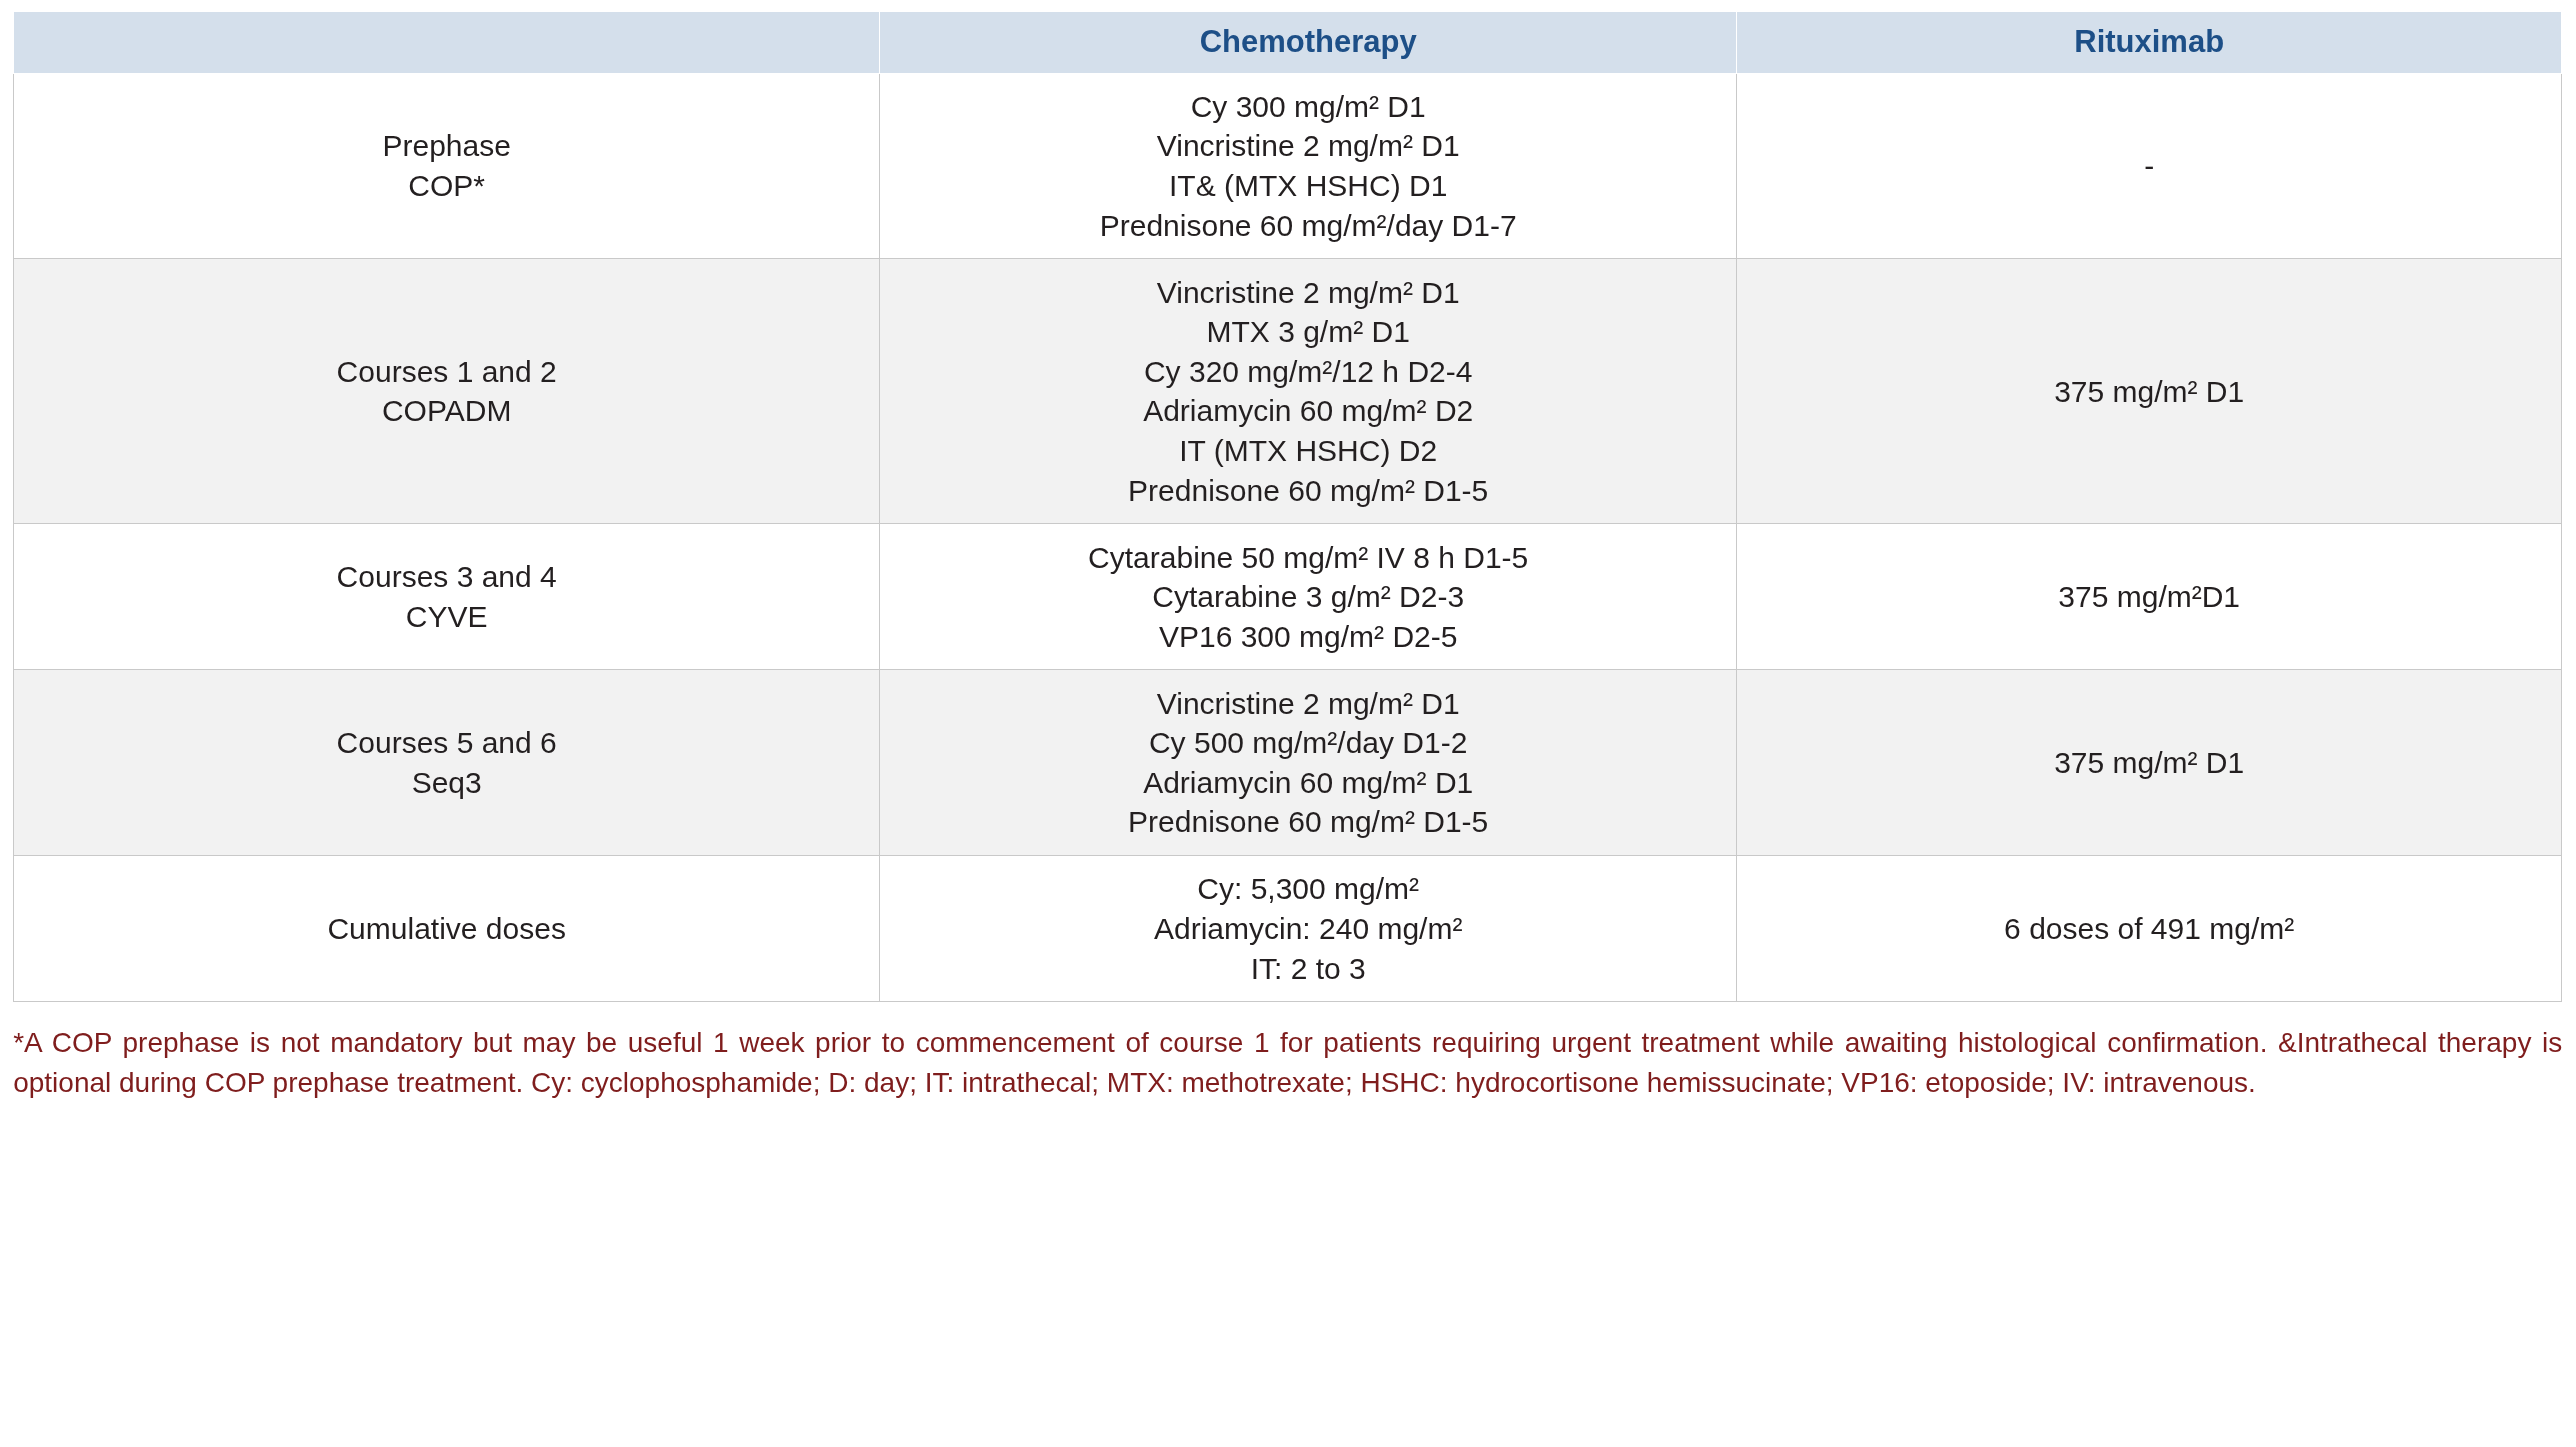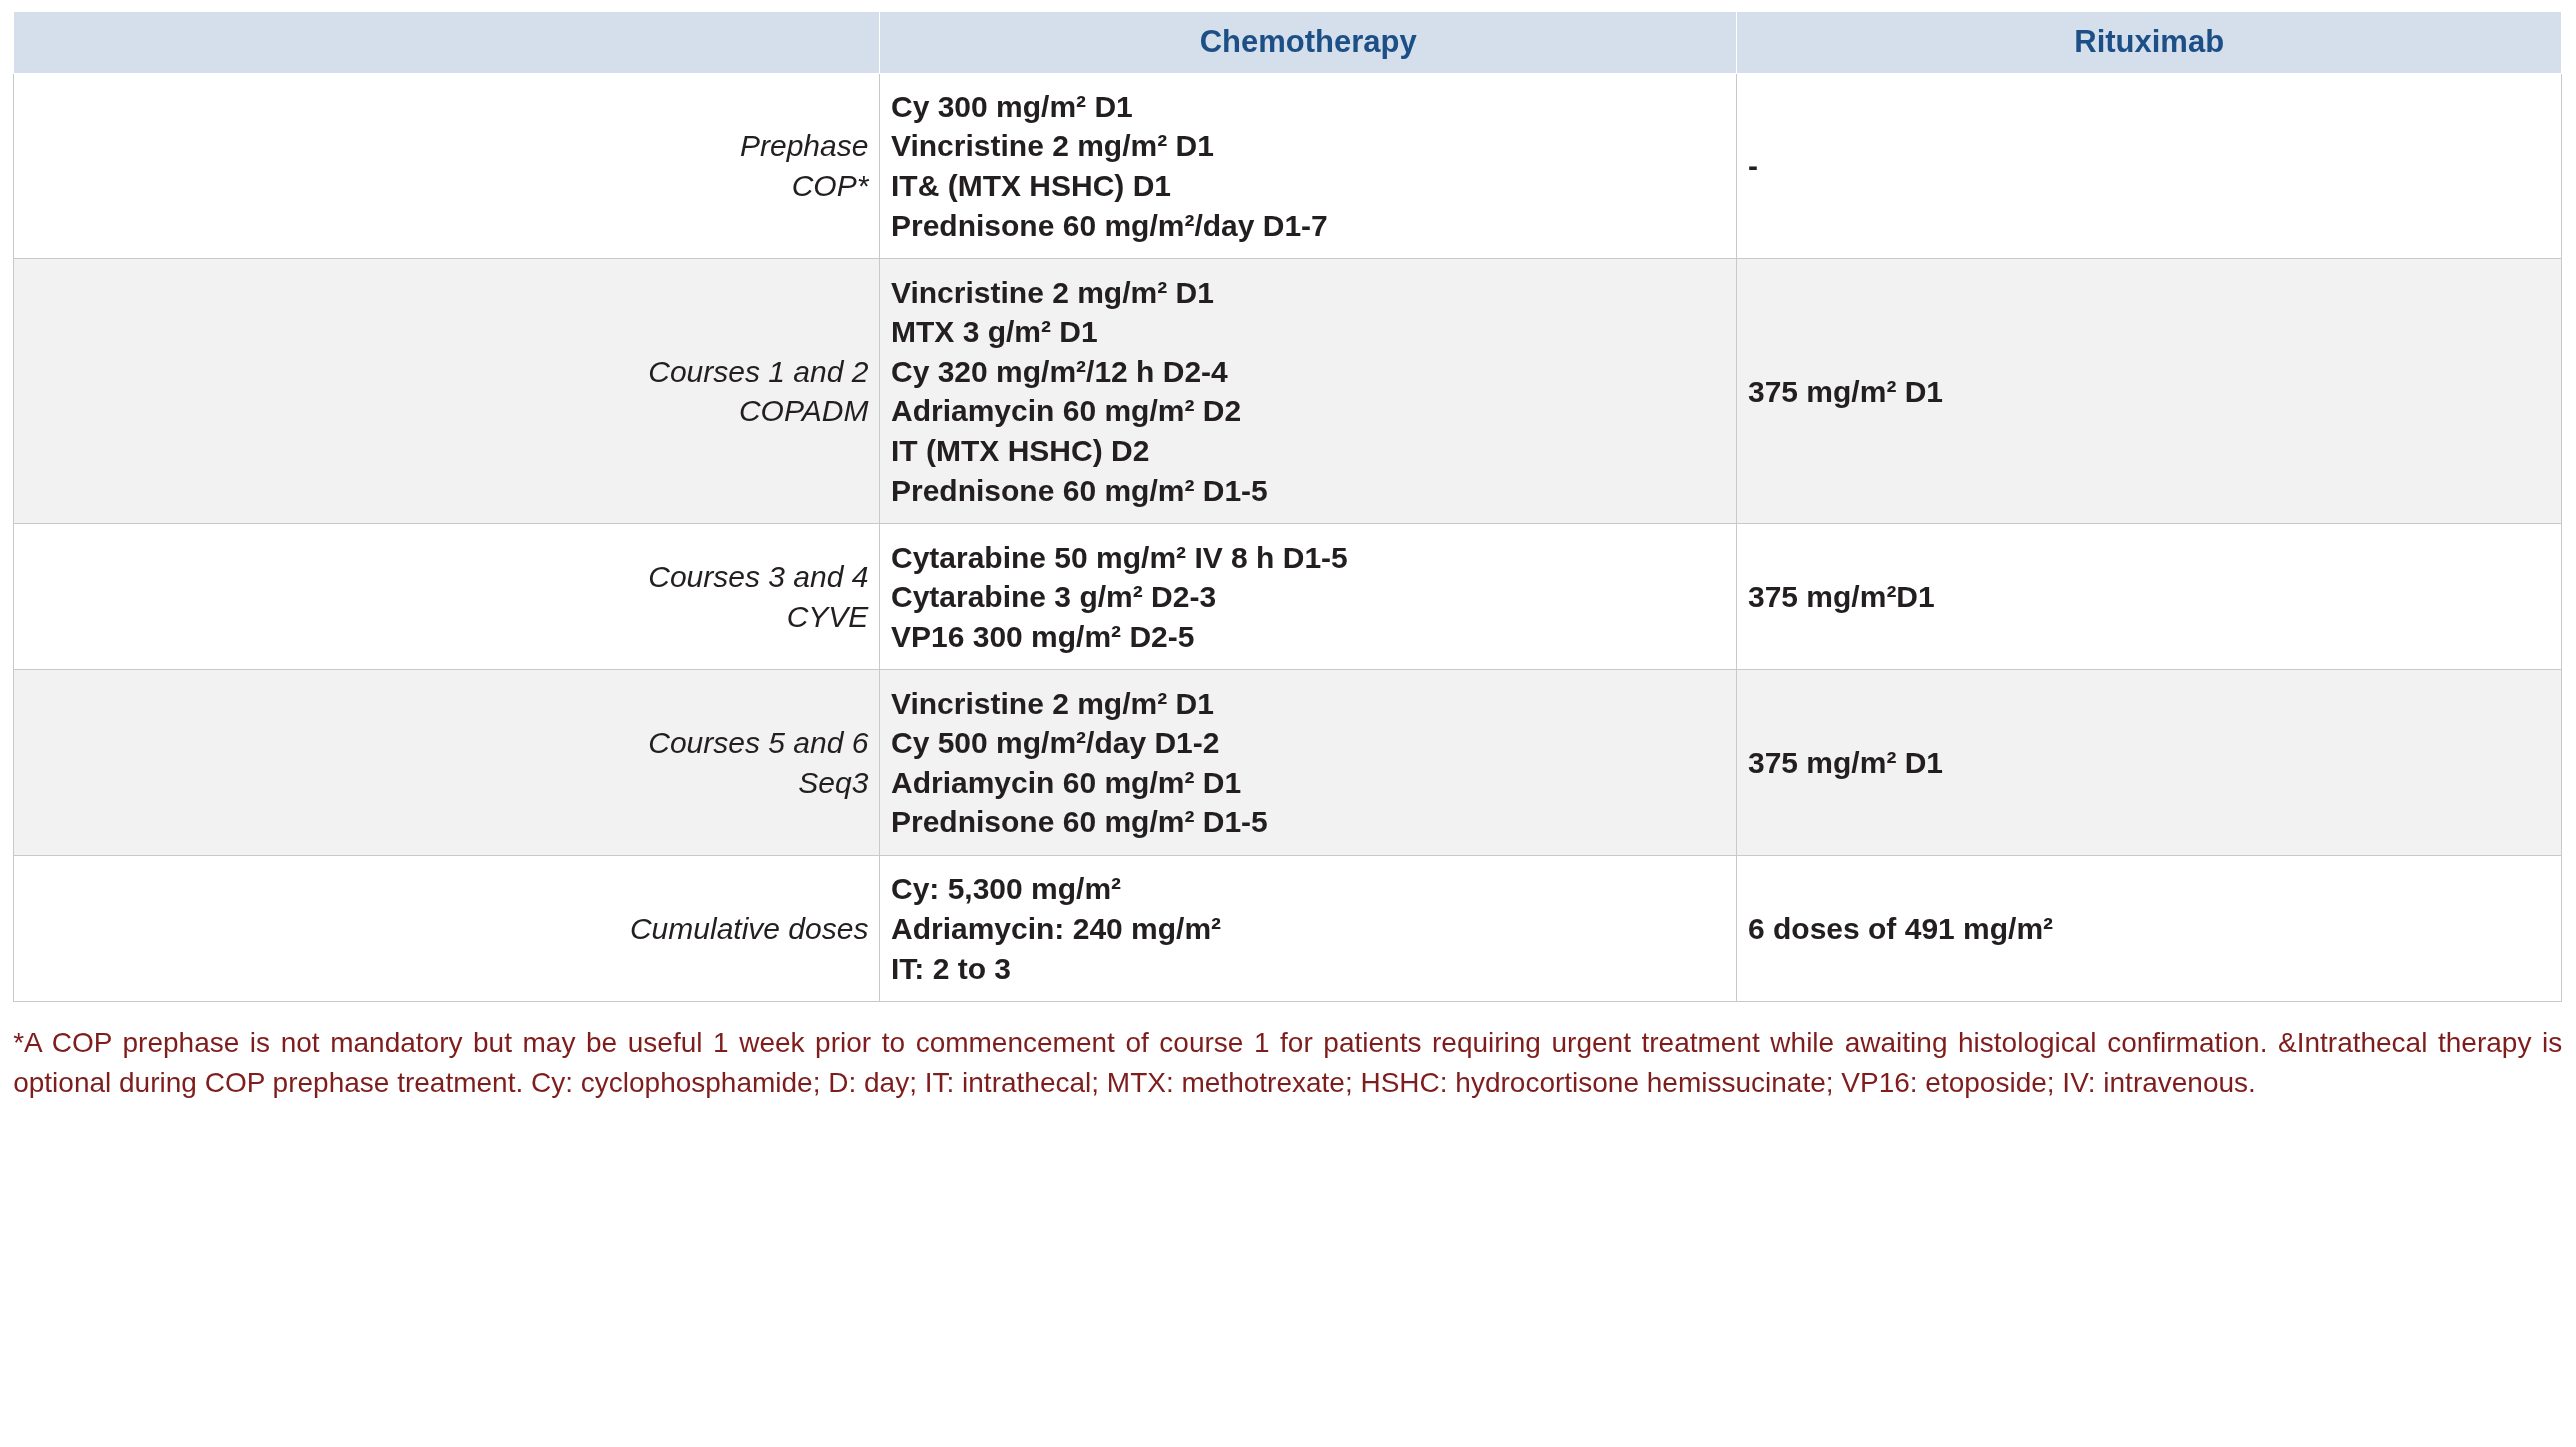--- a/index.html
+++ b/index.html
@@ -48,27 +48,26 @@
     vertical-align: middle;
     color: #231f20;
   }
   tr.shaded td {
     background: #f2f2f2;
   }
   tr.plain td {
     background: #ffffff;
   }
   td.label {
-    text-align: right;
+    text-align: center;
     padding-left: 15.6px;
     white-space: pre-line;
-    font-style: italic;
   }
   td.center {
-    font-weight: bold;
+    text-align: center;
   }
   .cellline {
     display: block;
   }
   .footnote {
     margin-top: 20.5px;
     font-size: 28px;
     line-height: 1.42;
     text-align: justify;
     color: #7f1d1d;

